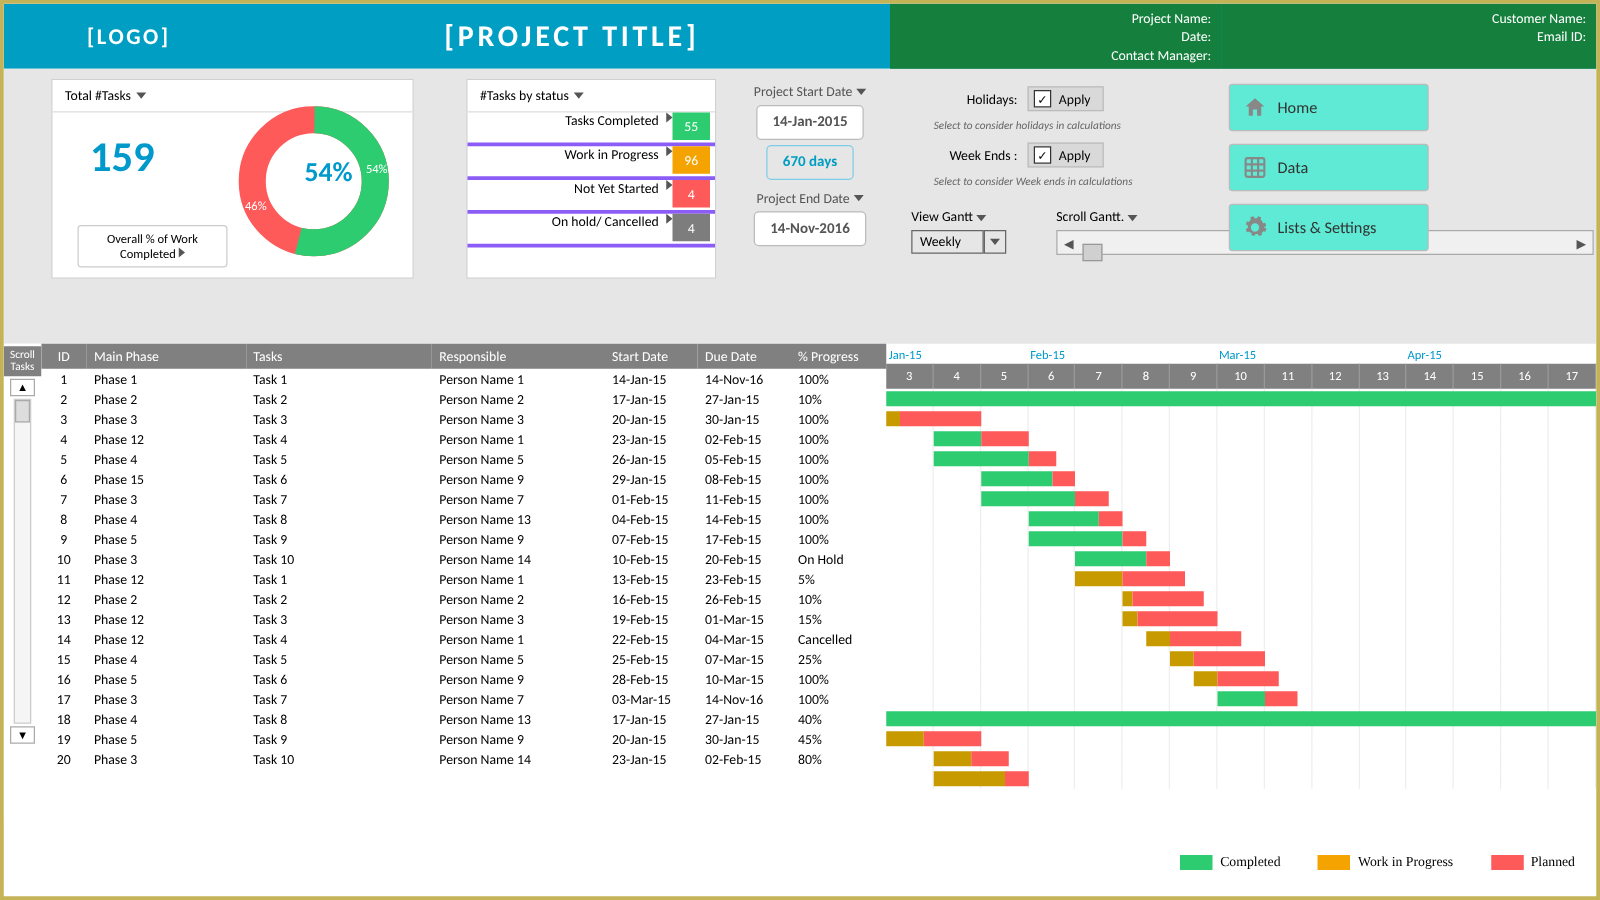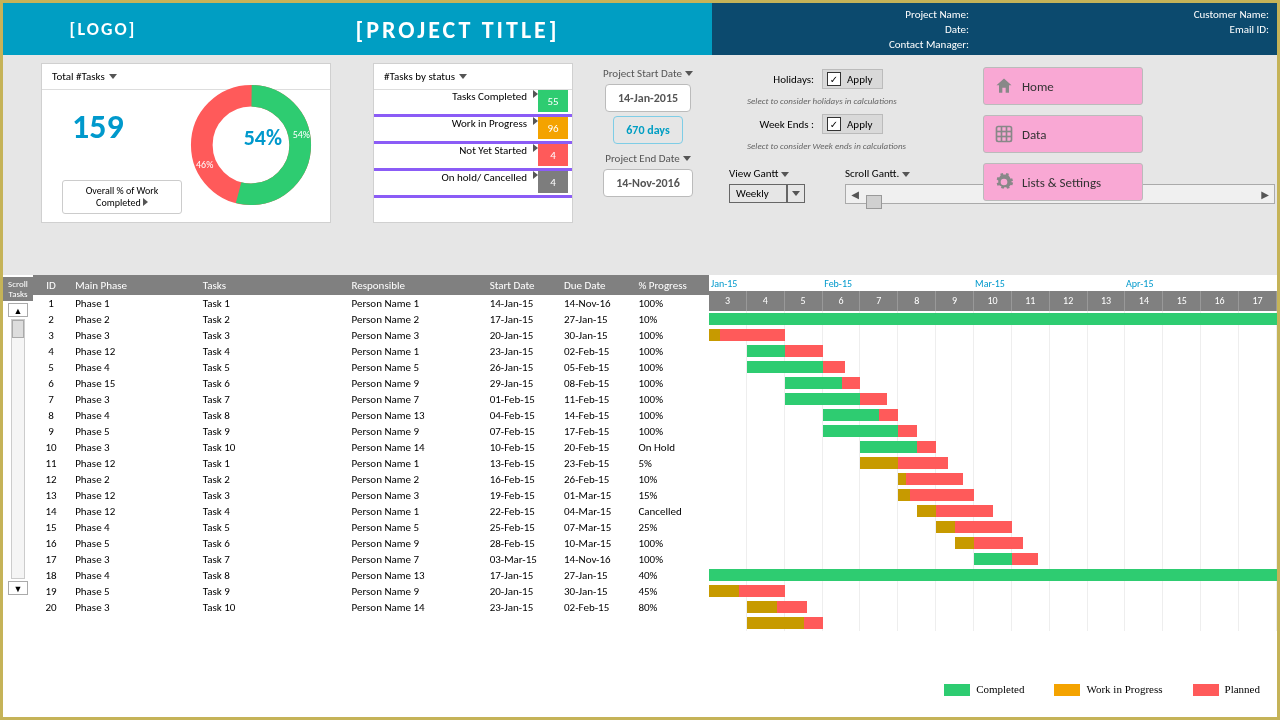--- a/index.html
+++ b/index.html
@@ -1,21 +1,21 @@
 <!DOCTYPE html>
 <html><head>
 <meta charset="utf-8">
 <style>
   * { box-sizing: border-box; margin: 0; padding: 0; }
   body { font-family: Calibri, Arial, sans-serif; background: #fff; width: 1280px; height: 720px; overflow: hidden; border: 3px solid #c5b358; }
   
   .topbar { display: flex; height: 52px; background: #009ec3; color: #fff; }
   .tb-left { width: 200px; display:flex; align-items:center; justify-content:center; font-weight:bold; font-size:18px; letter-spacing:2px; }
   .tb-mid { flex: 1; display:flex; align-items:center; justify-content:center; font-weight:bold; font-size:24px; letter-spacing:3px; }
-  .tb-meta { width: 265px; background:#0c4a6e; font-size:11px; padding:4px 8px; }
+  .tb-meta { width: 265px; background:#15803d; font-size:11px; padding:4px 8px; }
   .tb-meta div { text-align:right; line-height:15px; }
   .dash { display:flex; background:#e6e6e6; height:220px; padding:8px 6px 6px 6px; gap:10px; }
   
   .card { background:#fff; border:1px solid #d0d0d0; font-size:11px;margin-left:32px; }
   .card-total { width:290px; height:160px; position:relative; }
   .card-total .hdr { padding:6px 10px; display:flex; align-items:center; gap:4px; border-bottom:1px solid #ddd;}
   .big-num { color:#0099cc; font-size:34px; font-weight:bold; position:absolute; left:30px; top:42px;}
   .donut-wrap { position:absolute; right:14px; top:16px; }
   .center-pct { position:absolute; right:48px; top:60px; font-size:22px; font-weight:bold; color:#0099cc;}
   .overall { position:absolute; left:20px; bottom:8px; width:120px; font-size:10px; text-align:center; line-height:12px; border:1px solid #ccc; padding:4px; background:#fff; border-radius:3px;}
@@ -43,21 +43,21 @@
   .ganttctrl { display:flex; gap:40px; margin-top:16px; font-size:11px;}
   .selbox { display:flex; margin-top:4px;}
   .sel { border:1px solid #666; padding:2px 6px; width:58px; font-size:11px;}
   .selbtn { border:1px solid #666; width:18px; display:flex; align-items:center; justify-content:center;}
   .scrollbar { display:flex; align-items:center; margin-top:4px; border:1px solid #aaa; height:20px; width:430px; background:#f0f0f0;}
   .scrollbar .arr { width:18px; text-align:center; font-size:10px; color:#555; }
   .scrollbar .track { flex:1; position:relative;}
   .scrollbar .thumb { position:absolute; left:2px; top:1px; width:16px; height:14px; background:#d0d0d0; border:1px solid #999;}
   
   .nav { width:160px; display:flex; flex-direction:column; gap:10px; padding-top:4px;}
-  .navbtn { display:flex; align-items:center; gap:8px; border:1px solid #bbb; background:#f9a8d4; padding:8px 10px; font-size:13px; color:#333; border-radius:3px;}
+  .navbtn { display:flex; align-items:center; gap:8px; border:1px solid #bbb; background:#5eead4; padding:8px 10px; font-size:13px; color:#333; border-radius:3px;}
   .navbtn svg { width:20px; height:20px; }
   
   .workspace { display:flex; height:380px; }
   .scrolltool { width:30px; background:#fff; font-size:9px; text-align:center; padding-top:2px; position:relative;}
   .scrolltool .lbl { background:#808080; color:#fff; padding:2px; line-height:10px;}
   .vup,.vdn { border:1px solid #aaa; width:20px; height:14px; margin:2px auto; font-size:9px; display:flex; align-items:center; justify-content:center;}
   .vtrack { width:14px; height:260px; margin:2px auto; border:1px solid #ccc; background:#f5f5f5; position:relative;}
   .vtrack .vthumb{position:absolute;top:0;left:0;right:0;height:18px;background:#ddd;border:1px solid #aaa;}
   .tbl { width:676px; font-size:11px;}
   .tbl table { width:100%; border-collapse:collapse;}

